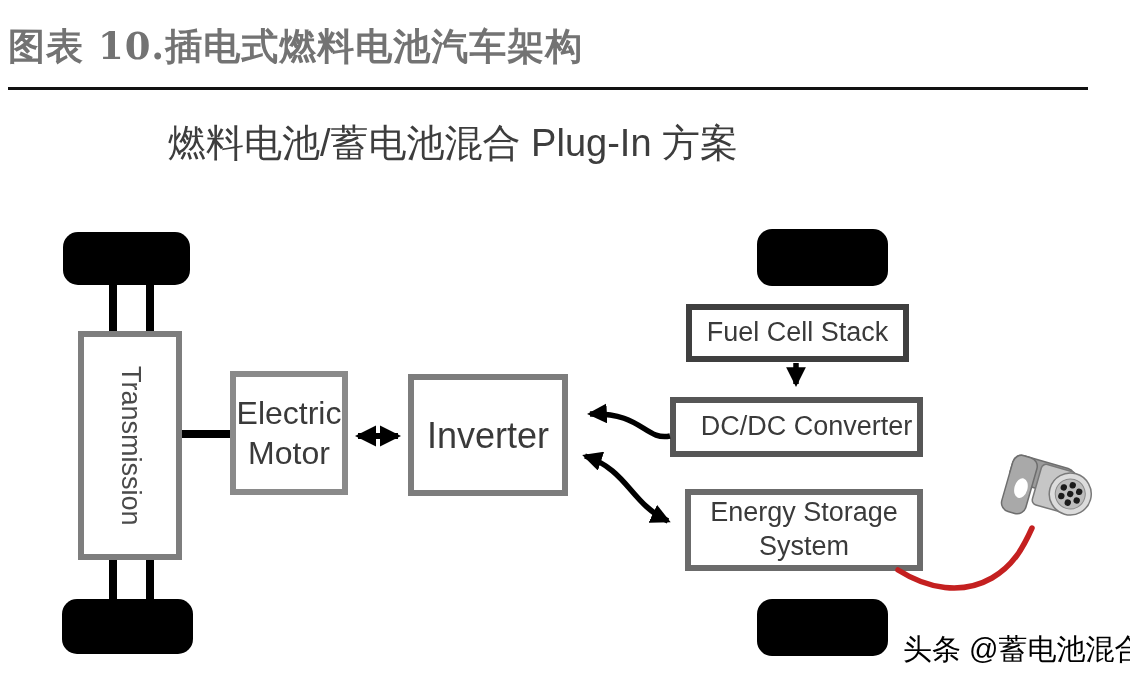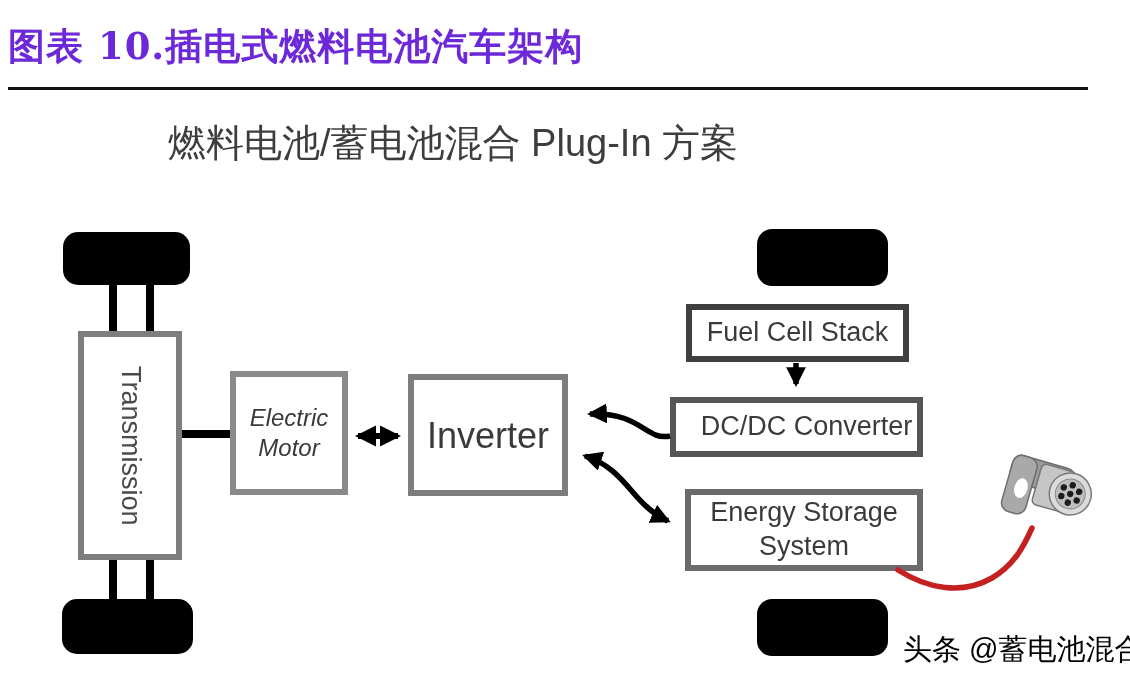--- a/index.html
+++ b/index.html
@@ -7,21 +7,21 @@
     position:relative;
     width:1130px;height:686px;
     background:#ffffff;
     overflow:hidden;
     font-family:"Liberation Sans", sans-serif;
   }
   
   .page-title{
     position:absolute;left:8px;top:22px;
     font-family:"DejaVu Serif","Liberation Serif",serif;
-    font-weight:bold;font-size:37px;color:#6d28d9;
+    font-weight:bold;font-size:37px;color:#737373;
     letter-spacing:1px;white-space:nowrap;
   }
   .title-rule{
     position:absolute;left:8px;top:87px;
     width:1080px;height:3px;background:#111;
   }
   .diagram-subtitle{
     position:absolute;left:168px;top:118px;
     font-size:38px;color:#3d3d3d;white-space:nowrap;
   }
@@ -35,21 +35,21 @@
     font-size:27px;line-height:1.25;
   }
   .wheel{position:absolute;background:#000;border-radius:15px;}
   .axle{position:absolute;width:8px;background:#000;}
   .hlink{position:absolute;height:8px;background:#000;}
   
   #transmission-box{left:78px;top:331px;width:104px;height:229px;border-color:#7e7e7e;}
   #transmission-box .vtext{
     transform:rotate(90deg);white-space:nowrap;font-size:27px;color:#4a4a4a;
   }
-  #electric-motor-box{left:230px;top:371px;width:118px;height:124px;border-color:#8a8a8a;font-size:24px;font-style:italic;}
+  #electric-motor-box{left:230px;top:371px;width:118px;height:124px;border-color:#8a8a8a;font-size:32px;}
   #inverter-box{left:408px;top:374px;width:160px;height:122px;border-color:#7d7d7d;font-size:36px;}
   #fuel-cell-stack-box{left:686px;top:304px;width:223px;height:58px;border-color:#3f3f3f;}
   #dcdc-converter-box{left:670px;top:397px;width:253px;height:60px;border-color:#565656;padding-left:20px;}
   #energy-storage-box{left:685px;top:489px;width:238px;height:82px;border-color:#6b6b6b;padding:10px 14px;justify-content:center;}
   
   #wheel-front-left {left:63px; top:232px;width:127px;height:53px;}
   #wheel-rear-left  {left:62px; top:599px;width:131px;height:55px;}
   #wheel-front-right{left:757px;top:229px;width:131px;height:57px;}
   #wheel-rear-right {left:757px;top:599px;width:131px;height:57px;}
   

